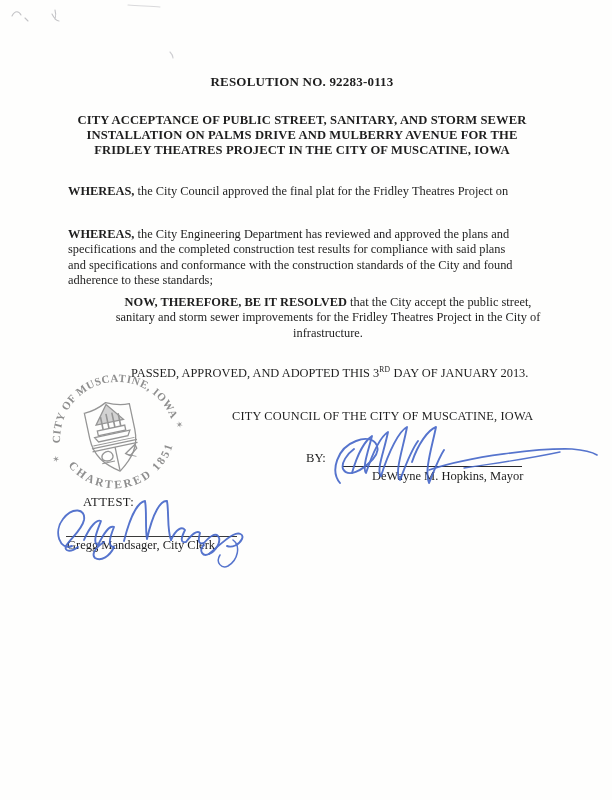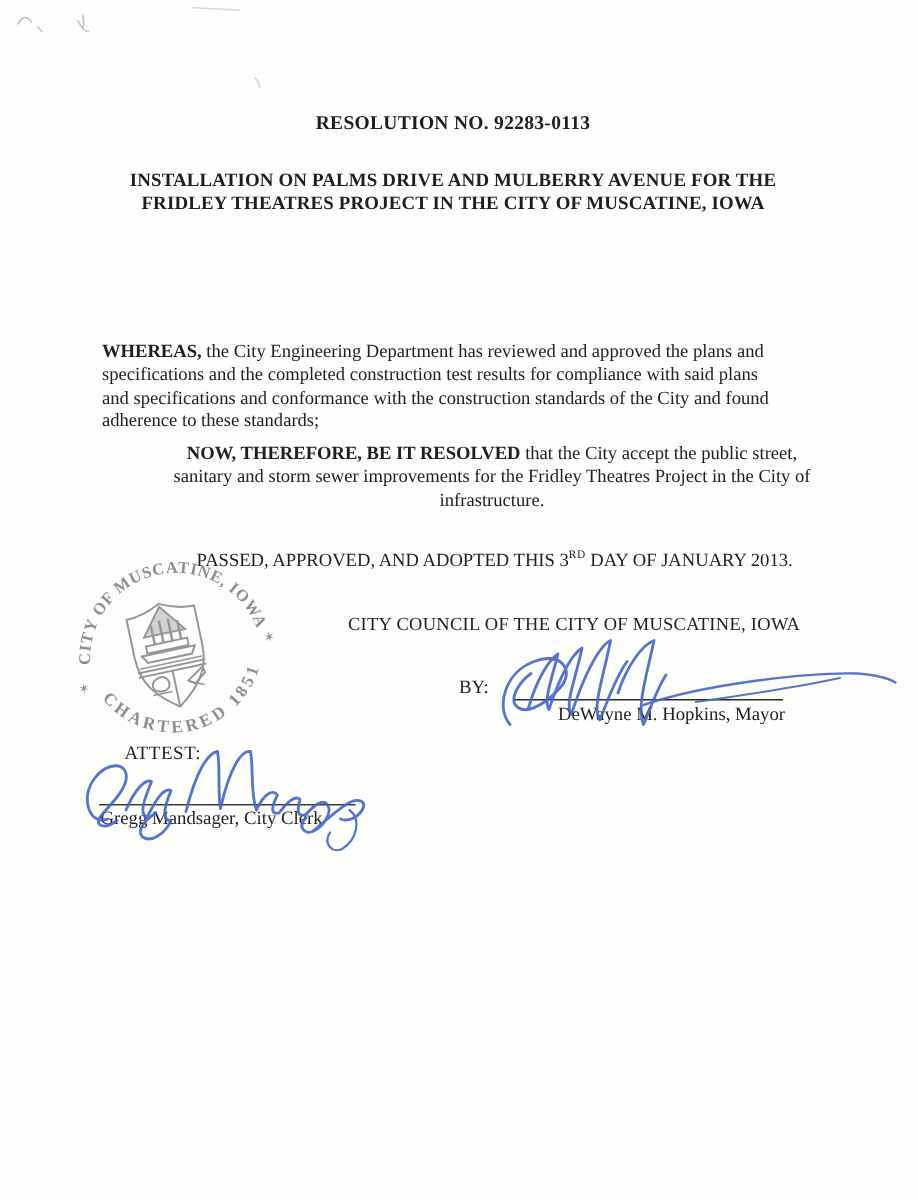--- a/index.html
+++ b/index.html
@@ -68,25 +68,27 @@
         <path d="M 60,103 L 73,103" stroke-width="1"></path>
         <path d="M 85,98 L 96,91 L 97,95 L 89,101 Z"></path>
         <path d="M 86,99 L 95,103" stroke-width="1"></path>
       </g>
     </g>
   </svg>
 
   <div class="abs center-line res-no">RESOLUTION NO. 92283-0113</div>
 
   <div class="abs center-line doc-title">
+    <div>CITY ACCEPTANCE OF PUBLIC STREET, SANITARY, AND STORM SEWER</div>
     <div>INSTALLATION ON PALMS DRIVE AND MULBERRY AVENUE FOR THE</div>
     <div>FRIDLEY THEATRES PROJECT IN THE CITY OF MUSCATINE, IOWA</div>
   </div>
 
   <div class="abs para p1">
+    <div><span class="lead">WHEREAS,</span><span> the City Council approved the final plat for the Fridley Theatres Project on</span></div>
   </div>
 
   <div class="abs para p2">
     <div><span class="lead">WHEREAS,</span><span> the City Engineering Department has reviewed and approved the plans and</span></div>
     <div>specifications and the completed construction test results for compliance with said plans</div>
     <div>and specifications and conformance with the construction standards of the City and found</div>
     <div>adherence to these standards;</div>
   </div>
 
   <div class="abs para p3">

